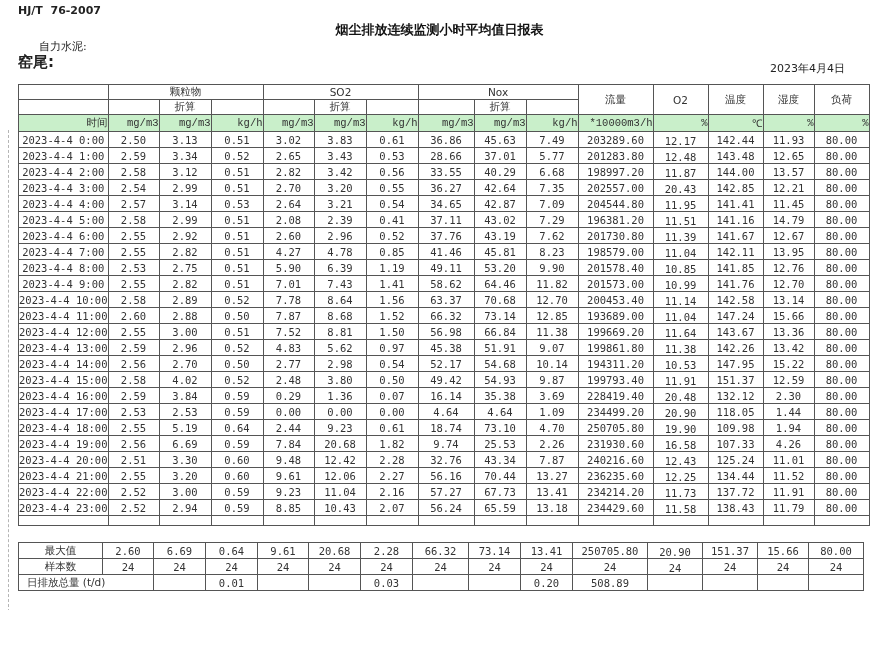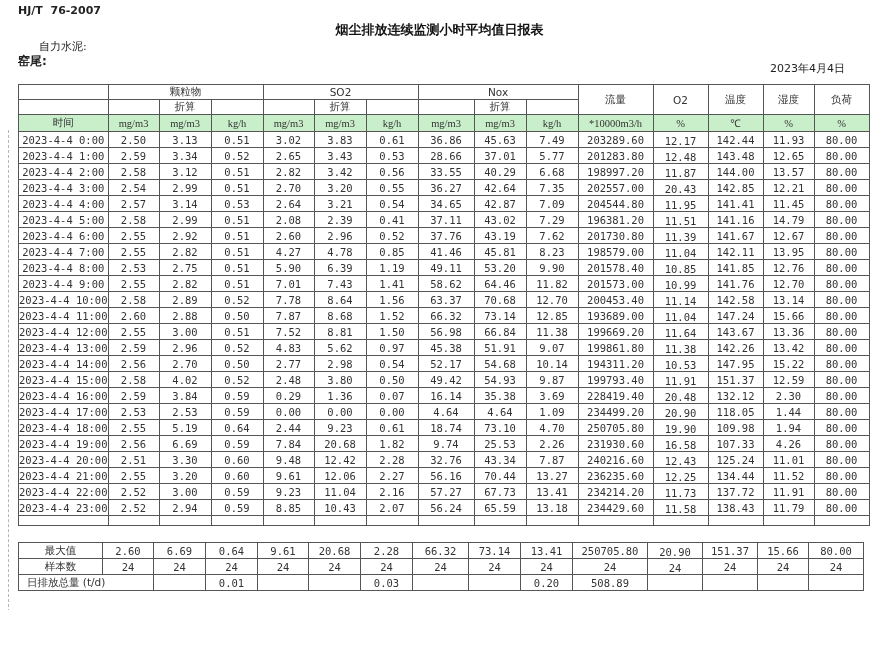--- a/index.html
+++ b/index.html
@@ -1,30 +1,30 @@
 <!DOCTYPE html>
 <html><head>
 <meta charset="utf-8">
 <style>
   html,body{margin:0;padding:0;background:#fff;}
   .page{position:relative;width:879px;height:610px;background:#fff;overflow:hidden;
         font-family:"DejaVu Sans",sans-serif;color:#333;}
   .std{position:absolute;left:18px;top:4px;font-size:11px;font-weight:bold;white-space:pre;color:#222;}
   .title{position:absolute;left:0;top:21px;width:879px;text-align:center;font-size:13px;font-weight:bold;color:#111;}
   .company{position:absolute;left:18px;top:39px;font-size:11px;font-weight:normal;color:#222;margin-left:21px;}
-  .kiln{position:absolute;left:18px;top:53px;font-size:12px;font-weight:bold;color:#222;}
+  .kiln{position:absolute;left:18px;top:53px;font-size:15px;font-weight:bold;color:#222;}
   .rdate{position:absolute;right:34px;top:61px;font-size:11px;color:#222;}
   .pagebreak{position:absolute;left:8px;top:130px;height:492px;width:0;border-left:1px dashed #b5b5b5;}
   table{border-collapse:collapse;table-layout:fixed;position:absolute;left:18px;background:#fff;}
   #maintable{top:84px;}
   #sumtable{top:542px;}
   td{border:1px solid #555;font-size:10.5px;text-align:center;padding:0;height:15px;
      overflow:hidden;white-space:nowrap;color:#333;font-family:"DejaVu Sans Mono",monospace;}
   tr.h1 td,tr.h2 td{height:13px;font-family:"DejaVu Sans",sans-serif;}
-  tr.h3 td{height:16px;background:#c9efca;font-family:Liberation Serif, serif;}
+  tr.h3 td{height:16px;background:#c9efca;font-family:Liberation Mono, monospace;text-align:right;}
   td.time{font-family:"DejaVu Sans Mono",monospace;}
   td.o2cell{vertical-align:bottom;}
   td.total-label{text-align:left;padding-left:8px;font-family:"DejaVu Sans",sans-serif;}
   tr.spacer-row td{height:9px;}
   .foot1{position:absolute;left:18px;top:630px;font-size:11px;color:#222;}
   .foot2{position:absolute;left:18px;top:645px;font-size:11px;color:#222;}
   .foot3{position:absolute;left:218px;top:645px;font-size:11px;color:#222;}
 </style>
 </head>
 <body>

